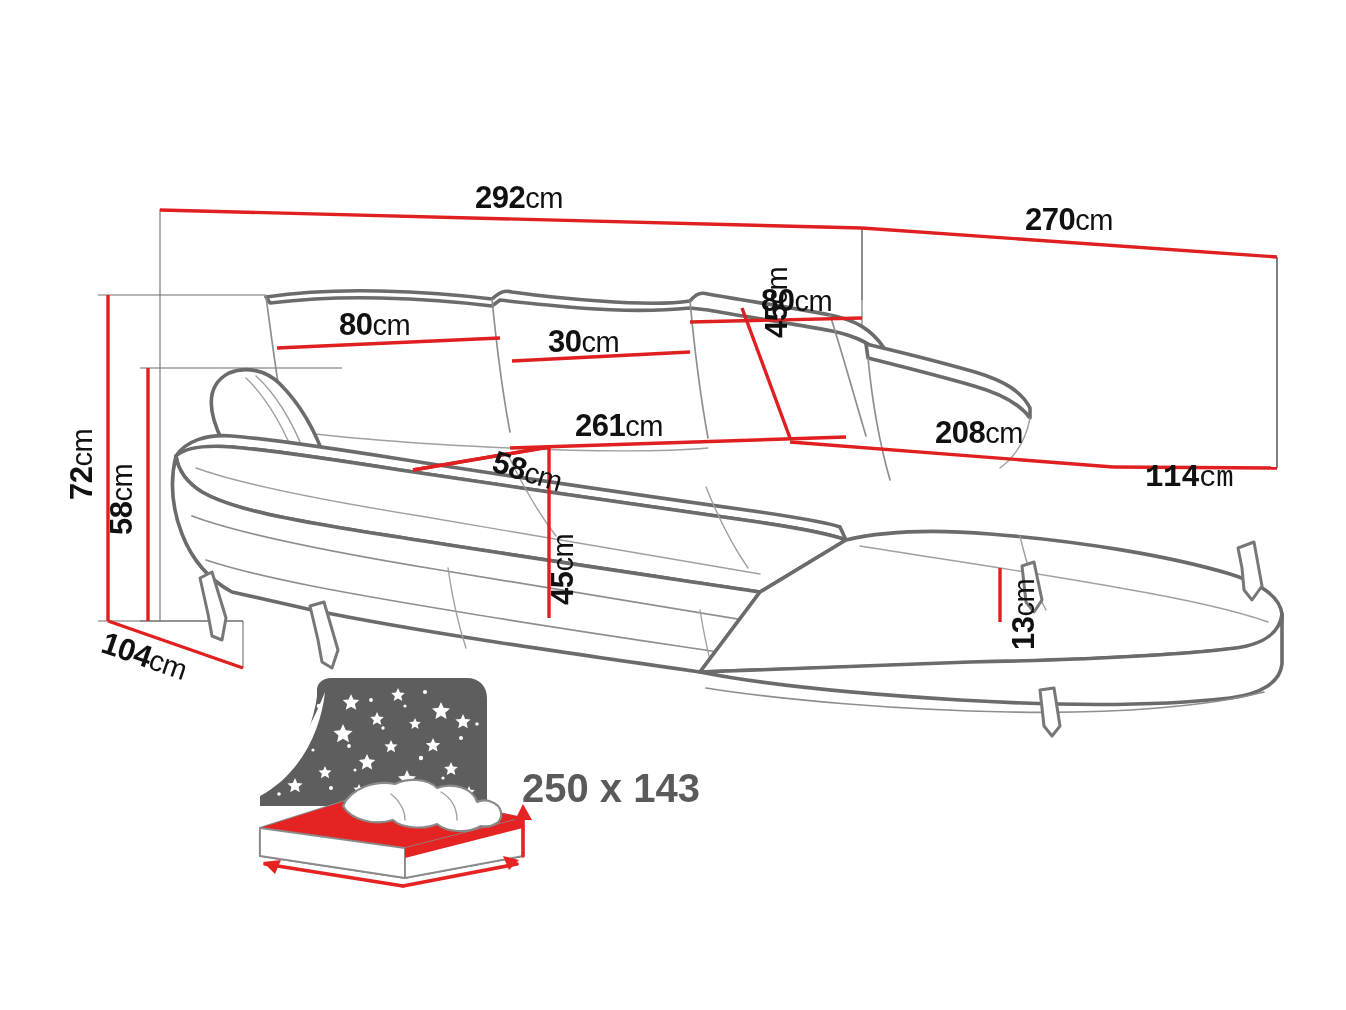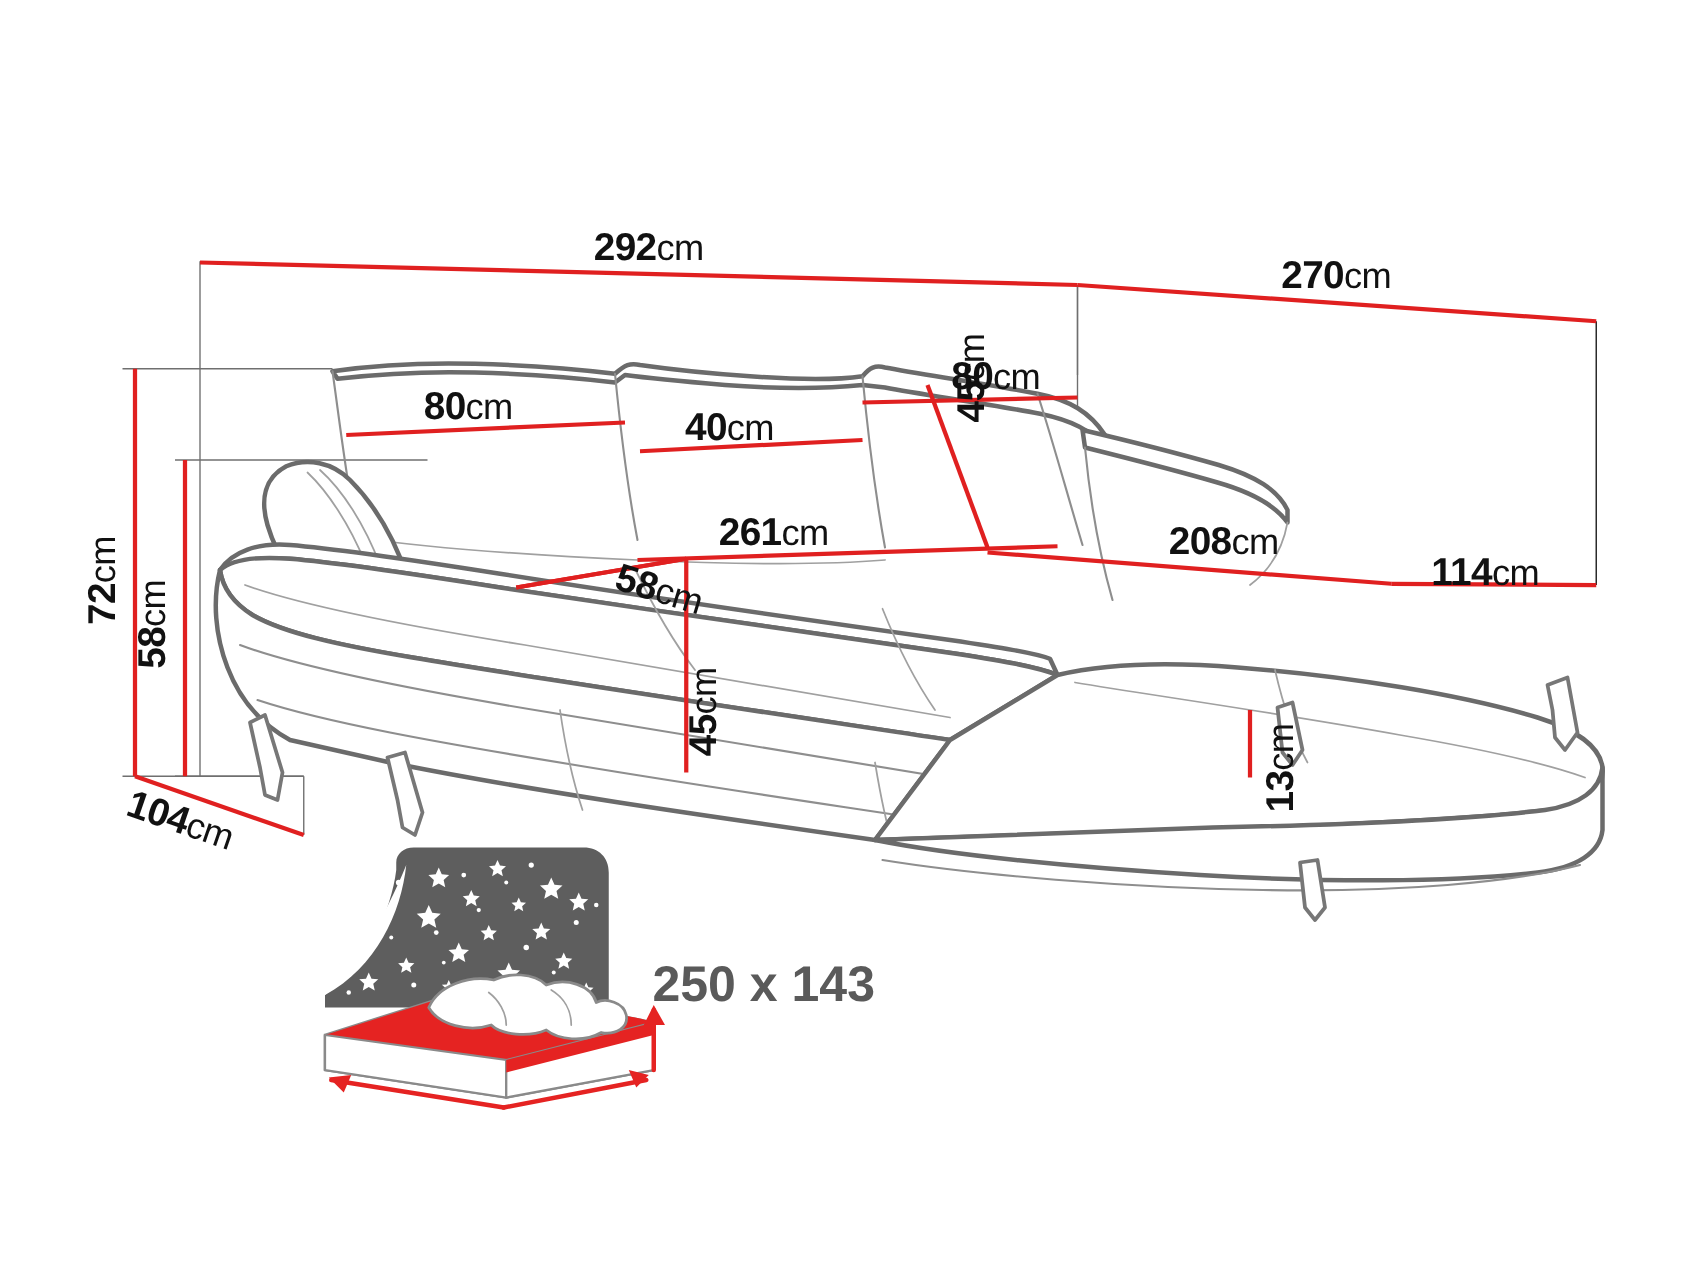--- a/index.html
+++ b/index.html
@@ -359,21 +359,21 @@
 
   <div class="dim-label" style="left:1025px;top:204px;">
     <span class="num">270</span><span class="unit">cm</span>
   </div>
 
   <div class="dim-label" style="left:339px;top:309px;">
     <span class="num">80</span><span class="unit">cm</span>
   </div>
 
   <div class="dim-label" style="left:548px;top:326px;">
-    <span class="num">40</span><span class="unit">cm</span>
+    <span class="num">30</span><span class="unit">cm</span>
   </div>
 
   <div class="dim-label" style="left:761px;top:285px;">
     <span class="num">80</span><span class="unit">cm</span>
   </div>
 
   <div class="dim-label" style="left:761px;top:338px;transform:rotate(-90deg);transform-origin:left top;">
     <span class="num">45</span><span class="unit">cm</span>
   </div>
 
@@ -382,21 +382,21 @@
   </div>
 
   <div class="dim-label" style="left:498px;top:446px;transform:rotate(17deg);transform-origin:left top;">
     <span class="num">58</span><span class="unit">cm</span>
   </div>
 
   <div class="dim-label" style="left:935px;top:417px;">
     <span class="num">208</span><span class="unit">cm</span>
   </div>
 
-  <div class="dim-label" style="left:1145px;top:442px;">
+  <div class="dim-label" style="left:1145px;top:462px;font-family:Liberation Mono, monospace;">
     <span class="num">114</span><span class="unit">cm</span>
   </div>
 
   <div class="dim-label" style="left:66px;top:500px;transform:rotate(-90deg);transform-origin:left top;">
     <span class="num">72</span><span class="unit">cm</span>
   </div>
 
   <div class="dim-label" style="left:106px;top:535px;transform:rotate(-90deg);transform-origin:left top;">
     <span class="num">58</span><span class="unit">cm</span>
   </div>

